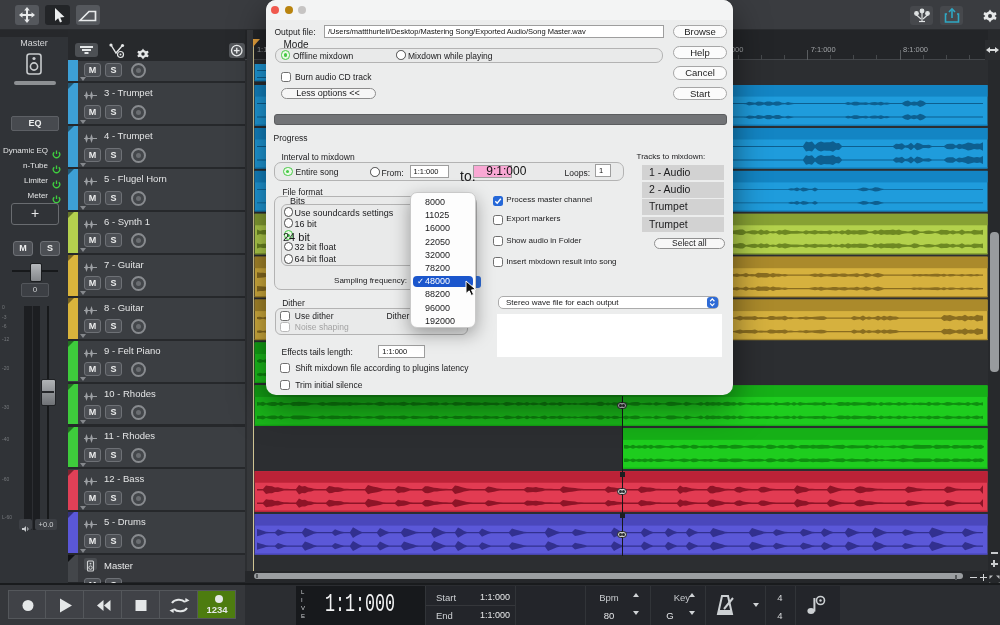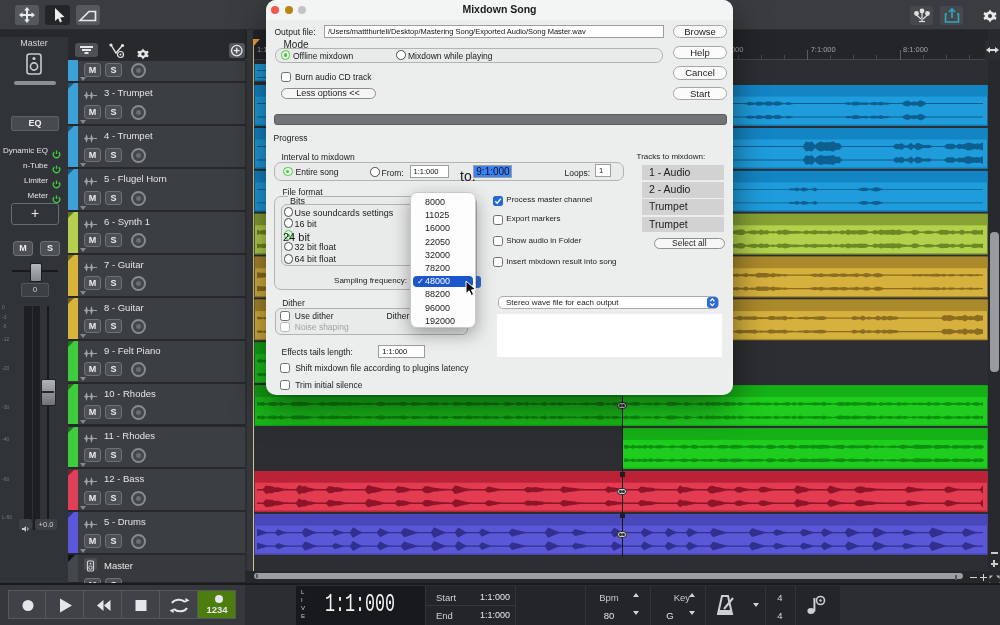--- a/index.html
+++ b/index.html
@@ -591,21 +591,20 @@
         <circle cx="15.5" cy="6.5" r="4" fill="none" stroke="#ccd0d3" stroke-width="1.6"></circle>
         <circle cx="15.5" cy="6.5" r="1.2" fill="#ccd0d3"></circle>
       </svg></div>
 </div>
 
 <div style="position:absolute;left:266px;top:0;width:467px;height:395px;background:#eceded;border-radius:10px;box-shadow:0 12px 34px rgba(0,0,0,0.5);overflow:hidden">
 <div style="position:absolute;left:0;top:0;width:467px;height:20px;background:#f3f4f4"></div>
 <div style="position:absolute;left:5px;top:5.5px;width:8px;height:8px;border-radius:50%;background:#f0594e"></div>
     <div style="position:absolute;left:18.5px;top:5.5px;width:8px;height:8px;border-radius:50%;background:#b9840f"></div>
     <div style="position:absolute;left:32px;top:5.5px;width:8px;height:8px;border-radius:50%;background:#c6c4c3"></div>
-    <div style="position:absolute;left:0;top:3px;width:467px;text-align:center;font-size:10.5px;font-weight:bold;color:#1a1a1c">Mixdown Song</div>
     <div style="position:absolute;left:8.5px;top:27px;font-size:8.5px;color:#1a1a1c">Output file:</div>
     <div style="position:absolute;left:58px;top:24.5px;width:340px;height:13px;background:#fff;border:1px solid #9e9e9e;box-sizing:border-box;font-size:7.5px;color:#111;line-height:11px;padding-left:3px;white-space:nowrap;overflow:hidden">/Users/mattthurtell/Desktop/Mastering Song/Exported Audio/Song Master.wav</div>
     <div style="position:absolute;left:407px;top:25px;width:54px;height:13.2px;background:#fbfbfb;border:1px solid #a6a6a6;border-radius:7px;box-sizing:border-box;text-align:center;font-size:9.5px;color:#222;line-height:11.5px">Browse</div>
     <div style="position:absolute;left:407px;top:45.7px;width:54px;height:13.2px;background:#fbfbfb;border:1px solid #a6a6a6;border-radius:7px;box-sizing:border-box;text-align:center;font-size:9.5px;color:#222;line-height:11.5px">Help</div>
     <div style="position:absolute;left:407px;top:66.4px;width:54px;height:13.2px;background:#fbfbfb;border:1px solid #a6a6a6;border-radius:7px;box-sizing:border-box;text-align:center;font-size:9.5px;color:#222;line-height:11.5px">Cancel</div>
     <div style="position:absolute;left:407px;top:87.1px;width:54px;height:13.2px;background:#fbfbfb;border:1px solid #a6a6a6;border-radius:7px;box-sizing:border-box;text-align:center;font-size:9.5px;color:#222;line-height:11.5px">Start</div>
     <div style="position:absolute;left:17.5px;top:39px;font-size:10px;color:#1a1a1c">Mode</div>
     <div style="position:absolute;left:8.5px;top:47.5px;width:388px;height:15px;border:1px solid #b3b3b3;border-radius:7px;background:#e9eaea;box-sizing:border-box"></div>
     <div style="position:absolute;left:14.5px;top:50.2px;width:9.6px;height:9.6px;border-radius:50%;background:#eaf9e6;border:1.5px solid #47c947;box-sizing:border-box"></div>
     <div style="position:absolute;left:17.7px;top:53.4px;width:3.2px;height:3.2px;border-radius:50%;background:#47c947"></div>
@@ -619,21 +618,21 @@
     <div style="position:absolute;left:7.6px;top:132.5px;font-size:8.5px;color:#1a1a1c">Progress</div>
     <div style="position:absolute;left:15.4px;top:151.5px;font-size:8.5px;color:#1a1a1c">Interval to mixdown</div>
     <div style="position:absolute;left:7.6px;top:162px;width:350px;height:19px;border:1px solid #b3b3b3;border-radius:7px;background:#e9eaea;box-sizing:border-box"></div>
     <div style="position:absolute;left:17px;top:166.7px;width:9.6px;height:9.6px;border-radius:50%;background:#eaf9e6;border:1.5px solid #47c947;box-sizing:border-box"></div>
     <div style="position:absolute;left:20.2px;top:169.9px;width:3.2px;height:3.2px;border-radius:50%;background:#47c947"></div>
     <div style="position:absolute;left:29.5px;top:167px;font-size:8.5px;color:#1a1a1c">Entire song</div>
     <div style="position:absolute;left:104.3px;top:167.2px;width:9.6px;height:9.6px;border-radius:50%;background:#fff;border:1.7px solid #4a4a4a;box-sizing:border-box"></div>
     <div style="position:absolute;left:115.5px;top:167.5px;font-size:8.5px;color:#1a1a1c">From:</div>
     <div style="position:absolute;left:143.5px;top:165.3px;width:39px;height:13px;background:#fff;border:1px solid #9e9e9e;box-sizing:border-box;font-size:7.5px;color:#111;line-height:11.5px;padding-left:3px">1:1:000</div>
     <div style="position:absolute;left:194px;top:167.5px;font-size:14px;color:#1a1a1c">to:</div>
-    <div style="position:absolute;left:207.3px;top:165.3px;width:39px;height:13px;background:#3b82f6;border:1px solid #9e9e9e;box-sizing:border-box;font-size:10px;color:#111;line-height:11.5px;padding-left:2px">9:1:000</div>
+    <div style="position:absolute;left:207.3px;top:165.3px;width:39px;height:13px;background:#f9a8d4;border:1px solid #9e9e9e;box-sizing:border-box;font-size:12px;color:#111;line-height:11.5px;padding-left:12px">9:1:000</div>
     <div style="position:absolute;left:298.6px;top:167.5px;font-size:8.5px;color:#1a1a1c">Loops:</div>
     <div style="position:absolute;left:329.1px;top:164.4px;width:16px;height:13px;background:#fff;border:1px solid #9e9e9e;box-sizing:border-box;font-size:7.5px;color:#111;line-height:11.5px;padding-left:3px">1</div>
     <div style="position:absolute;left:16.4px;top:187px;font-size:8.5px;color:#1a1a1c">File format</div>
     <div style="position:absolute;left:8.2px;top:195.8px;width:203px;height:94px;border:1px solid #b3b3b3;border-radius:7px;background:#e9eaea;box-sizing:border-box"></div>
     <div style="position:absolute;left:21.9px;top:196px;font-size:9px;color:#1a1a1c;background:#e9eaea;padding:0 2px">Bits</div>
     <div style="position:absolute;left:14.5px;top:204px;width:182px;height:61.7px;border:1px solid #b3b3b3;border-radius:6px;background:#e9eaea;box-sizing:border-box"></div>
     <div style="position:absolute;left:17.8px;top:207.3px;width:9.6px;height:9.6px;border-radius:50%;background:#fff;border:1.7px solid #4a4a4a;box-sizing:border-box"></div>
     <div style="position:absolute;left:28.6px;top:207.6px;font-size:9px;color:#1a1a1c">Use soundcards settings</div>
     <div style="position:absolute;left:17.8px;top:218.2px;width:9.6px;height:9.6px;border-radius:50%;background:#fff;border:1.7px solid #4a4a4a;box-sizing:border-box"></div>
     <div style="position:absolute;left:28.6px;top:218.5px;font-size:9px;color:#1a1a1c">16 bit</div>

